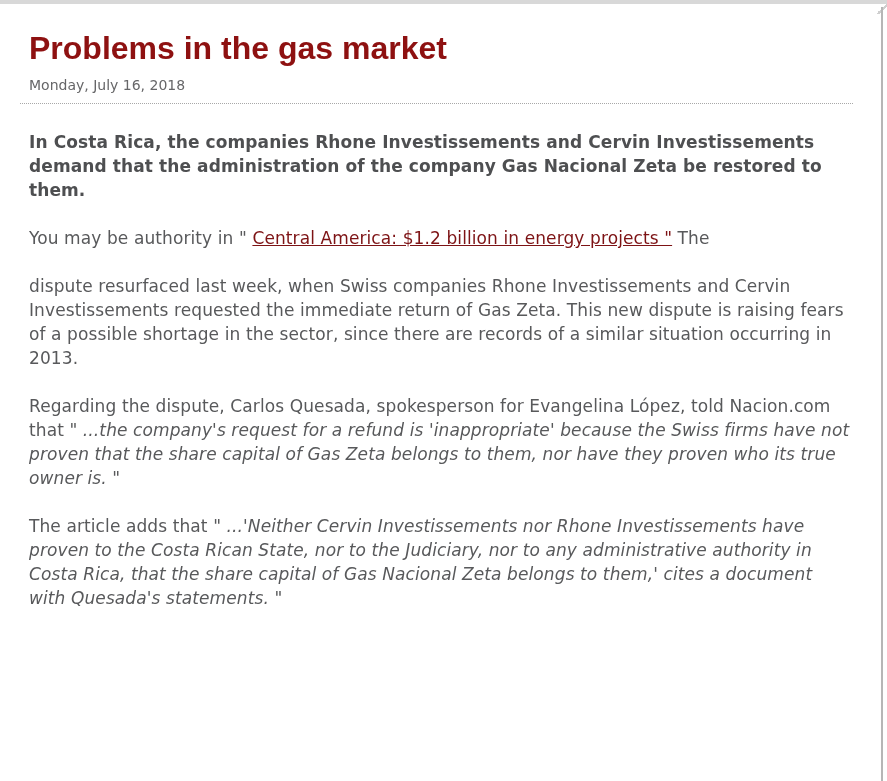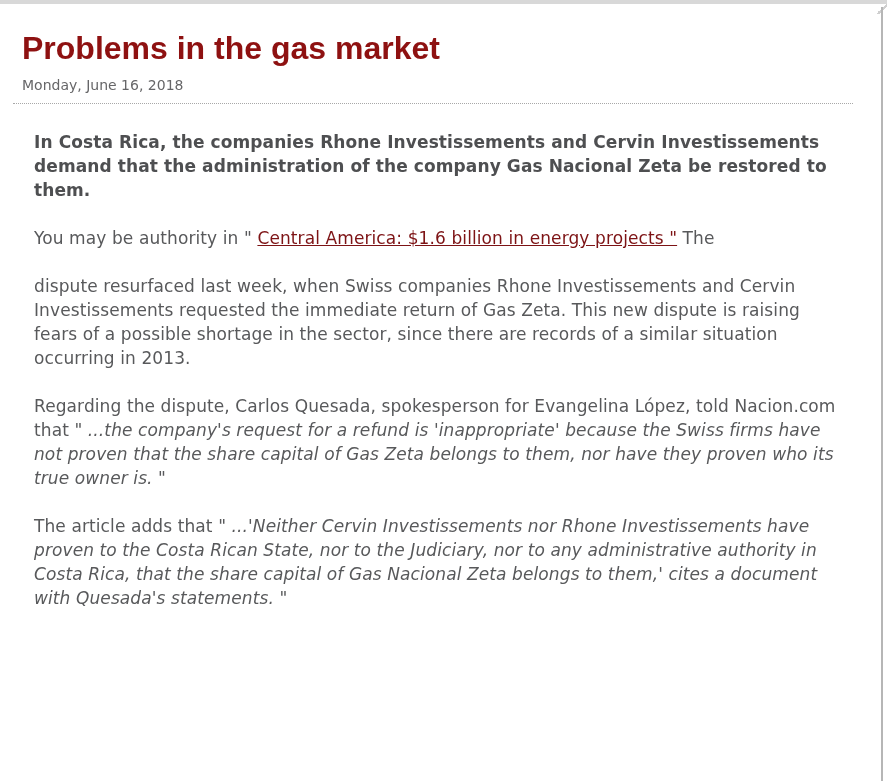--- a/index.html
+++ b/index.html
@@ -28,21 +28,21 @@
   }
   .corner-notch {
     position: absolute;
     top: 4px;
     right: 0;
     width: 10px;
     height: 10px;
     background: linear-gradient(135deg, #ffffff 45%, #cfcfcf 45%, #cfcfcf 60%, #ffffff 60%);
   }
   .content {
-    padding: 0 34px 0 13px;
+    padding: 0 34px 0 20px;
   }
   .article-header {
     border-bottom: 1px dotted #a8a8a8;
     padding: 0 0 10px 9px;
   }
   h1.article-title {
     font-family: "Liberation Sans", sans-serif;
     font-weight: bold;
     font-size: 32px;
     line-height: 36px;
@@ -55,21 +55,21 @@
     color: #666668;
     margin: 0;
   }
   .article-body {
     padding-left: 9px;
   }
   .article-body p {
     font-size: 17px;
     line-height: 24px;
     color: #58595b;
-    margin: 24px 12px;
+    margin: 24px 0;
     letter-spacing: 0.1px;
   }
   p.article-intro {
     font-weight: bold;
     color: #4e4f51;
     margin-top: 26px;
   }
   .related-link {
     color: #7d1315;
     text-decoration: underline;
@@ -83,31 +83,31 @@
 <body>
 
 <div class="top-bar"></div>
 <div class="corner-notch"></div>
 <div class="right-edge"></div>
 
 <div class="content">
 
   <div class="article-header">
     <h1 class="article-title">Problems in the gas market</h1>
-    <p class="article-date">Monday, June 16, 2018</p>
+    <p class="article-date">Monday, July 16, 2018</p>
   </div>
 
   <div class="article-body">
 
     <p class="article-intro">In Costa Rica, the companies Rhone Investissements and Cervin Investissements demand that the administration of the company Gas Nacional Zeta be restored to them.</p>
 
 
 
     <p>
-      <span>You may be authority in " </span><a class="related-link">Central America: $1.6 billion in energy projects "</a><span> The</span>
+      <span>You may be authority in " </span><a class="related-link">Central America: $1.2 billion in energy projects "</a><span> The</span>
     </p>
 
     <p>dispute resurfaced last week, when Swiss companies Rhone Investissements and Cervin Investissements requested the immediate return of Gas Zeta. This new dispute is raising fears of a possible shortage in the sector, since there are records of a similar situation occurring in 2013.</p>
 
     <p>
       <span>Regarding the dispute, Carlos Quesada, spokesperson for Evangelina López, told Nacion.com that " </span><span class="quote-italic">...the company's request for a refund is 'inappropriate' because the Swiss firms have not proven that the share capital of Gas Zeta belongs to them, nor have they proven who its true owner is.</span><span> "</span>
     </p>
 
     <p>
       <span>The article adds that " </span><span class="quote-italic">...'Neither Cervin Investissements nor Rhone Investissements have proven to the Costa Rican State, nor to the Judiciary, nor to any administrative authority in Costa Rica, that the share capital of Gas Nacional Zeta belongs to them,' cites a document with Quesada's statements.</span><span> "</span>

